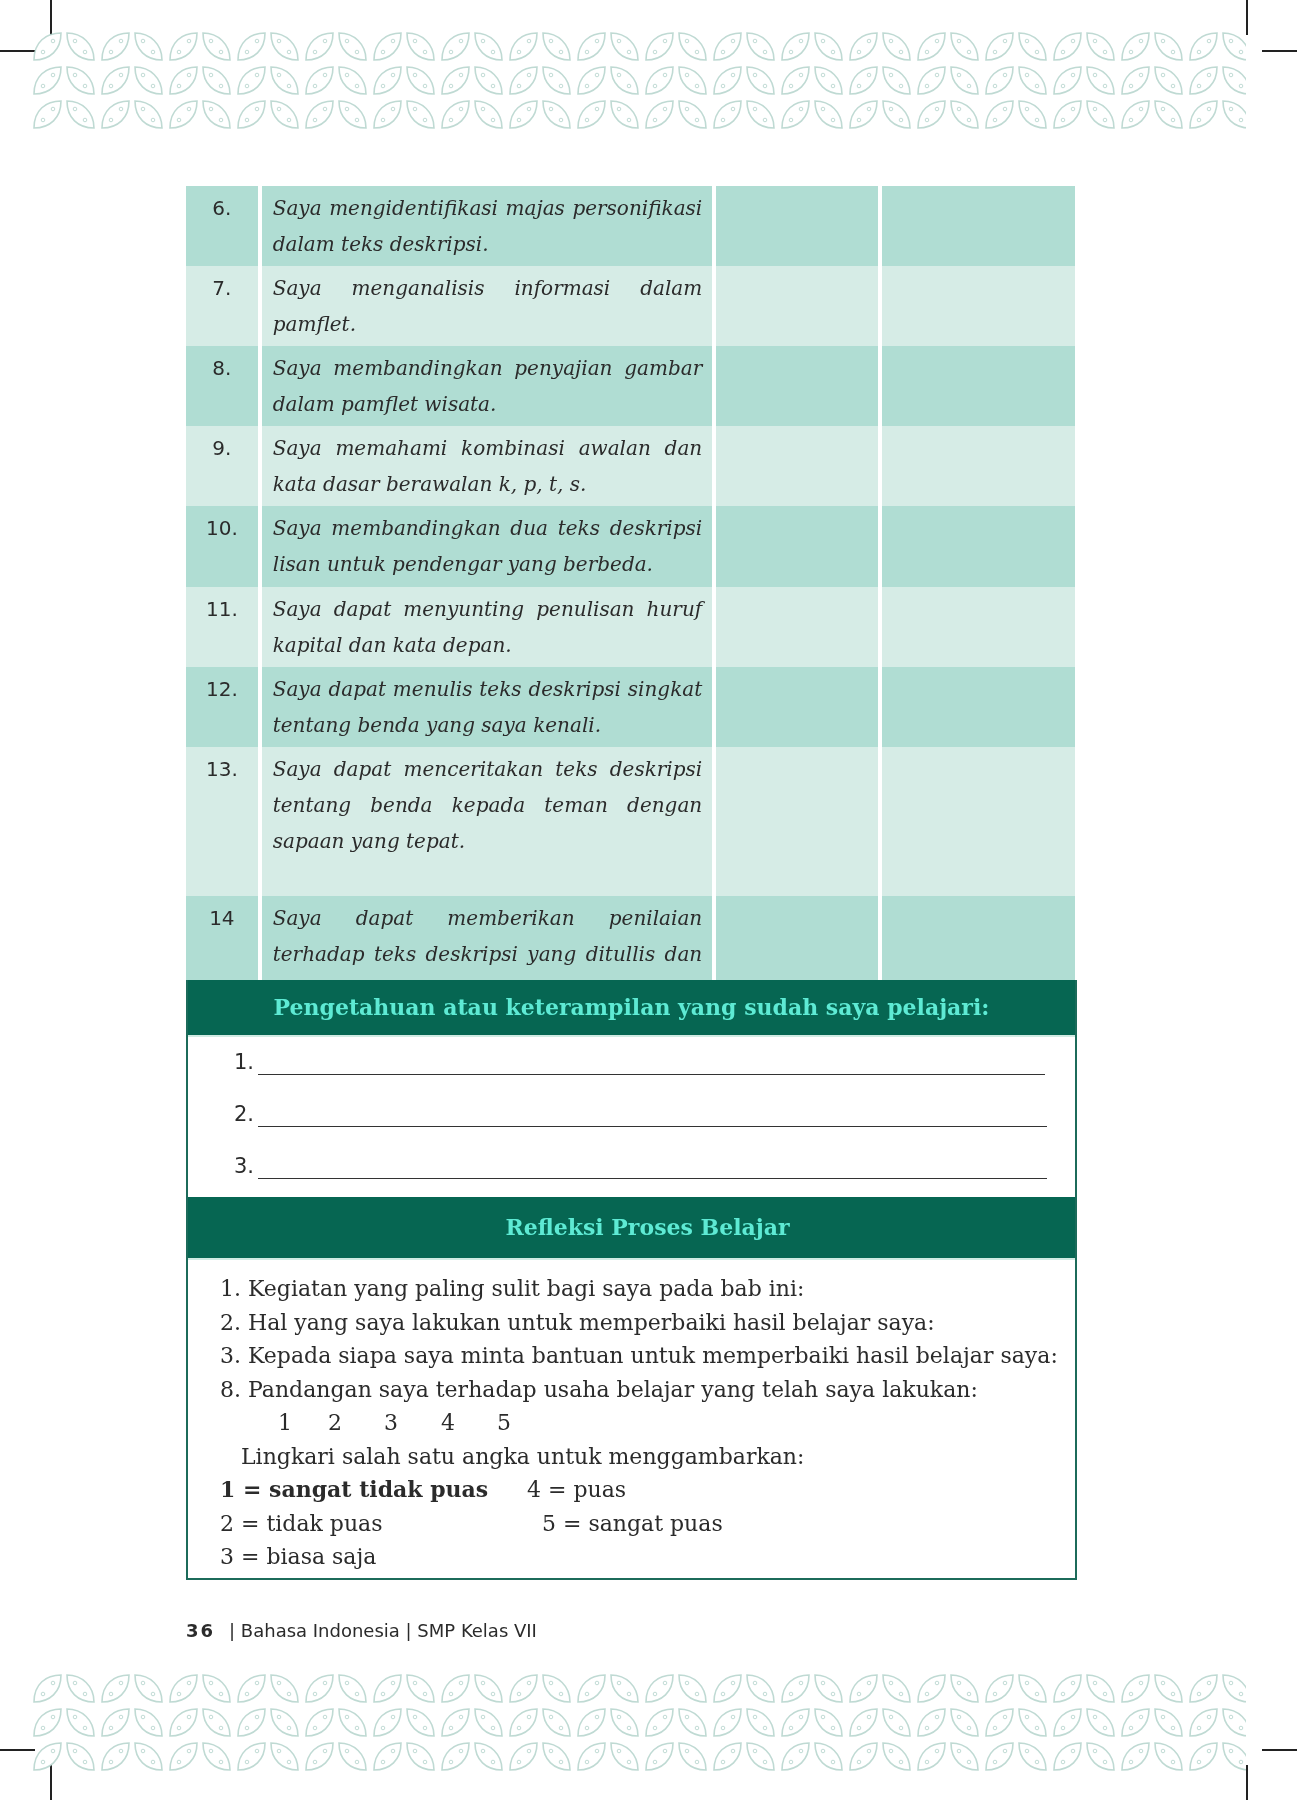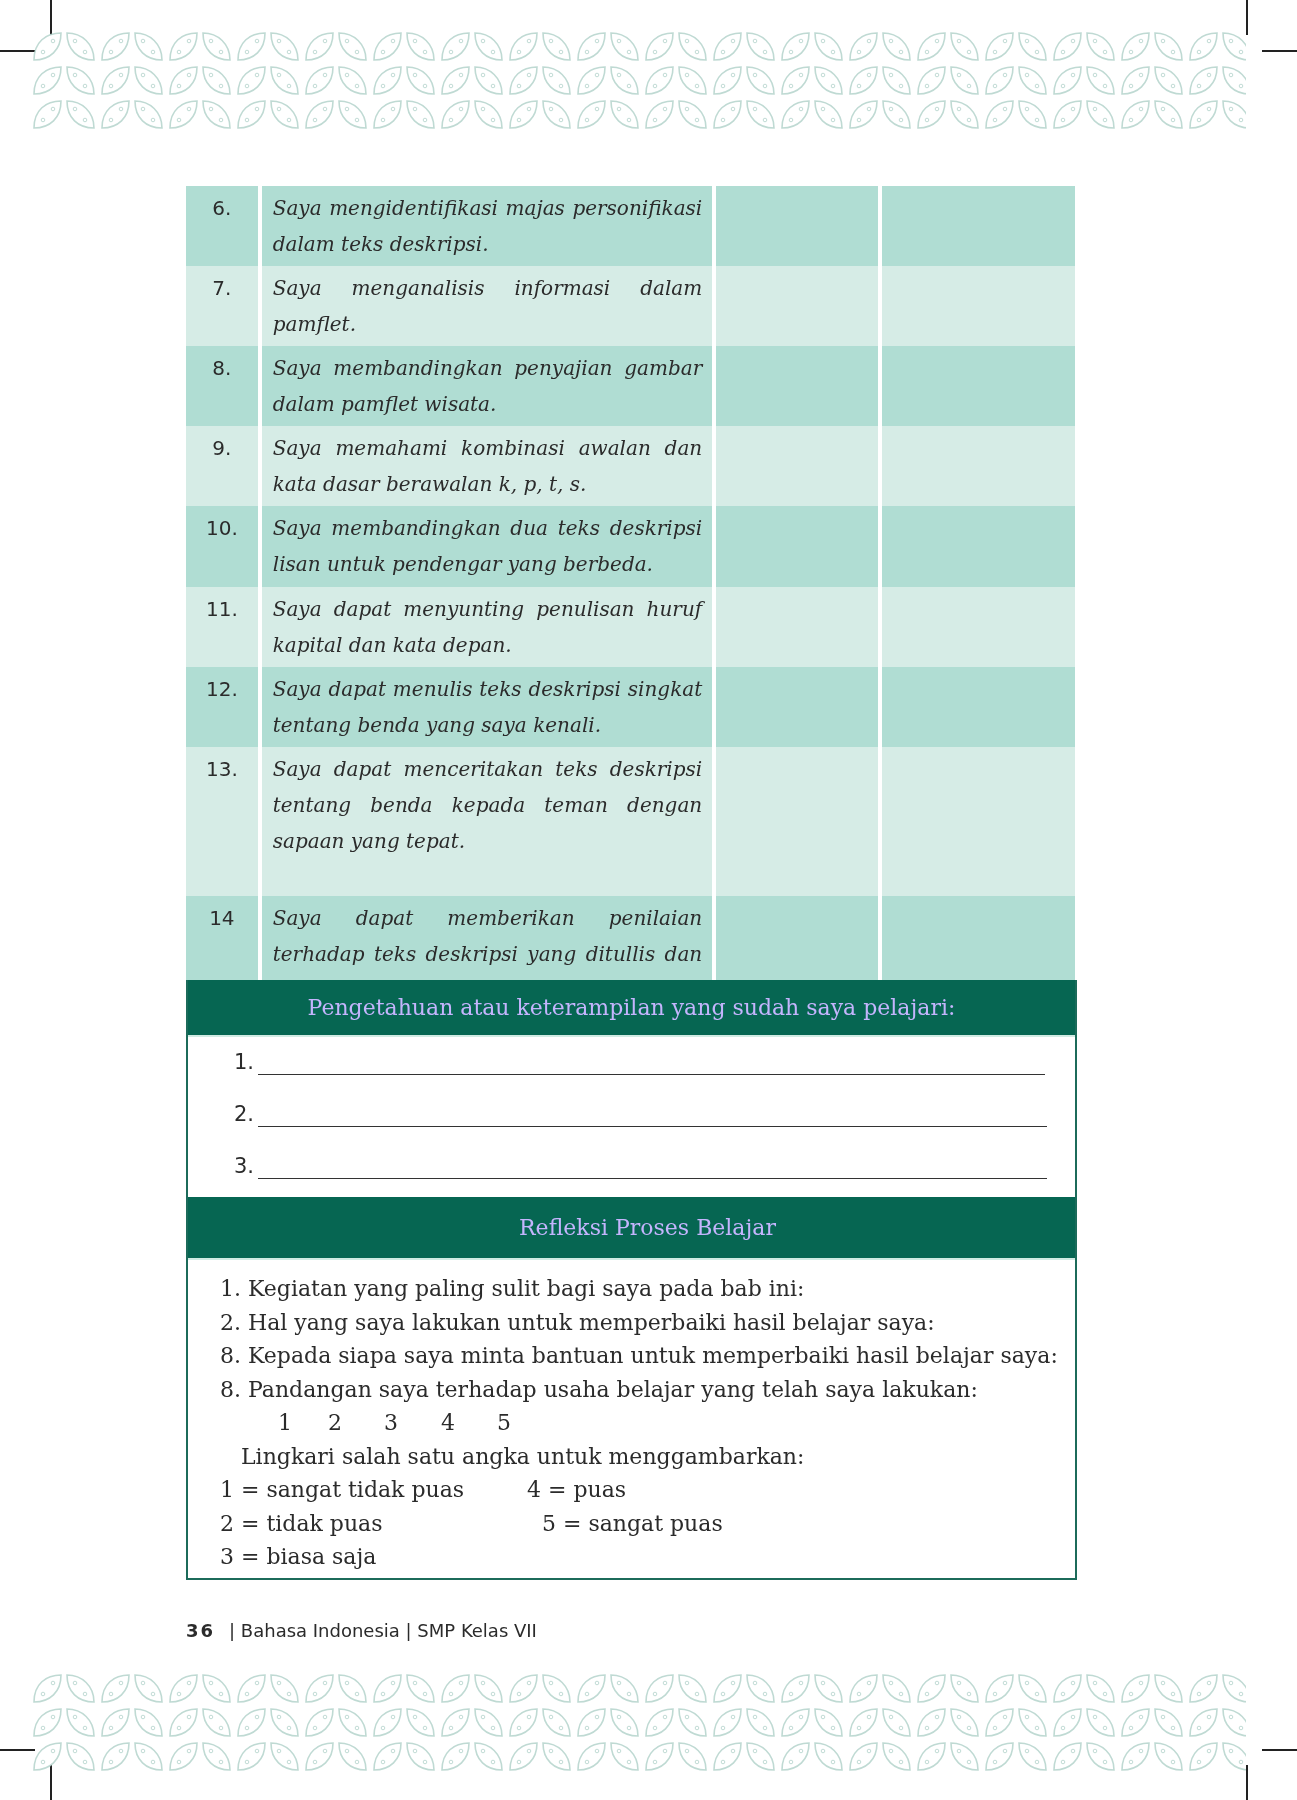--- a/index.html
+++ b/index.html
@@ -46,21 +46,21 @@
     }
     .cell-blank-a { width: 154px; }
     .cell-blank-b { width: 183px; }
 
     
     .reflect-box {
       position: absolute; left: 186px; top: 980px; width: 887px; height: 598px;
       border: 2px solid #1c6b5a; border-top: none; box-sizing: content-box;
     }
     .box-header {
-      background: #066652; color: #c4b5fd; text-align: center; font-weight: normal;
+      background: #066652; color: #5eead4; text-align: center; font-weight: bold;
       font-size: 22px;
     }
     .hdr1 { height: 55px; line-height: 55px; border-bottom: 2px solid #d0ebe3; }
     .hdr2 { position: absolute; left: 0; right: 0; top: 217px; height: 61px; line-height: 61px; border-bottom: 2px solid #d0ebe3; padding-left: 32px; }
     .answer-line {
       position: absolute; left: 46px; right: 30px; height: 30px;
       font-family: "DejaVu Sans", "Liberation Sans", sans-serif; font-size: 21px;
     }
     .answer-line .num { position: absolute; left: 0; top: 0; }
     .answer-line .rule { position: absolute; left: 24px; right: 0; top: 24px; border-bottom: 1.5px solid #333; }
@@ -184,32 +184,32 @@
   <div class="answer-line" style="top:174px;right:28px;">
     <span class="num">3.</span>
     <span class="rule"></span>
   </div>
 
   <div class="box-header hdr2">Refleksi Proses Belajar</div>
 
   <div class="reflect-body">
     <div class="line">1. Kegiatan yang paling sulit bagi saya pada bab ini:</div>
     <div class="line">2. Hal yang saya lakukan untuk memperbaiki hasil belajar saya:</div>
-    <div class="line">8. Kepada siapa saya minta bantuan untuk memperbaiki hasil belajar saya:</div>
+    <div class="line">3. Kepada siapa saya minta bantuan untuk memperbaiki hasil belajar saya:</div>
     <div class="line">8. Pandangan saya terhadap usaha belajar yang telah saya lakukan:</div>
     <div class="line scale-nums">
       <span style="left:58px;">1</span>
       <span style="left:108px;">2</span>
       <span style="left:164px;">3</span>
       <span style="left:221px;">4</span>
       <span style="left:277px;">5</span>
     </div>
     <div class="line" style="padding-left:21px;">Lingkari salah satu angka untuk menggambarkan:</div>
     <div class="line two-col">
-      <span style="left:0;">1 = sangat tidak puas</span>
+      <span style="left:0;font-weight:bold;">1 = sangat tidak puas</span>
       <span style="left:307px;">4 = puas</span>
     </div>
     <div class="line two-col">
       <span style="left:0;">2 = tidak puas</span>
       <span style="left:322px;">5 = sangat puas</span>
     </div>
     <div class="line two-col">
       <span style="left:0;">3 = biasa saja</span>
     </div>
   </div>

